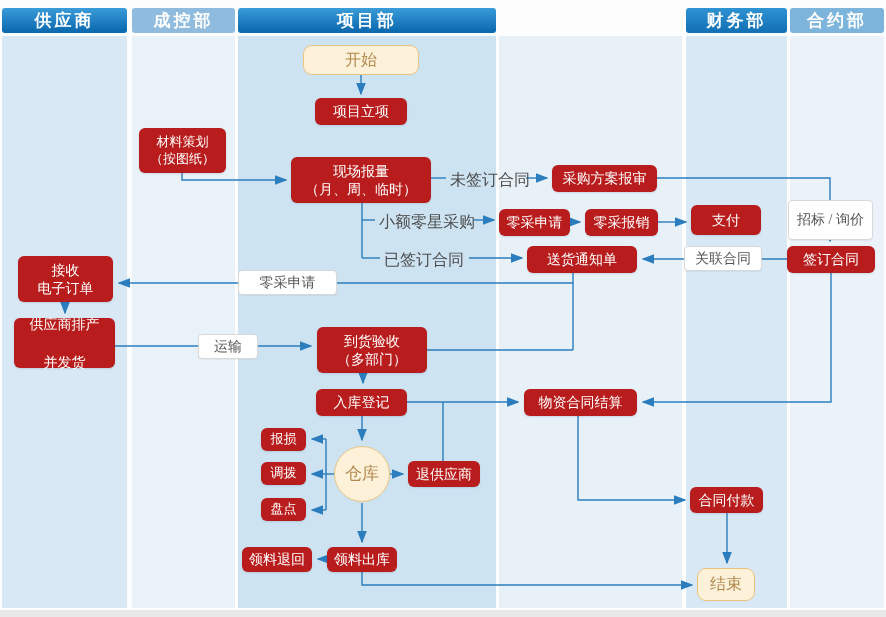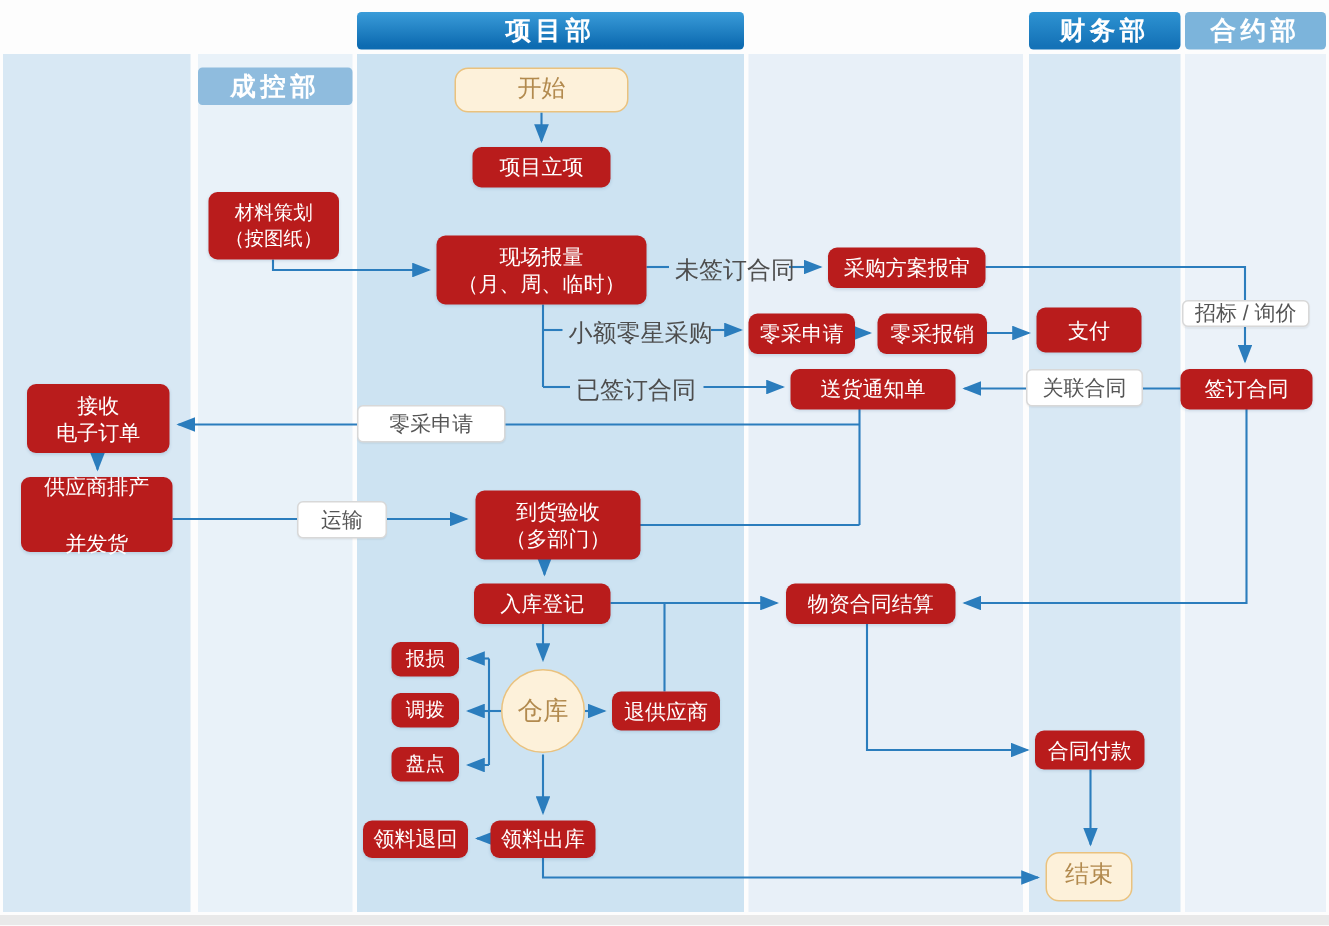--- a/index.html
+++ b/index.html
@@ -45,21 +45,22 @@
 <div id="canvas">
 
   <div class="lane-body" style="left:2px;width:125px;background:#d8e8f4;"></div>
   <div class="lane-body" style="left:132px;width:103px;background:#e9f2f9;"></div>
   <div class="lane-body" style="left:238px;width:258px;background:#cde3f2;"></div>
   <div class="lane-body" style="left:499px;width:183px;background:#e8f0f8;"></div>
   <div class="lane-body" style="left:686px;width:101px;background:#d8e8f4;"></div>
   <div class="lane-body" style="left:790px;width:94px;background:#ebf2f9;"></div>
   <div class="bottom-strip"></div>
 
-  <div class="lane-header hdr-mid" style="left:132px;width:103px;margin-top:37px;">成控部</div>
+  <div class="lane-header hdr-dark" style="left:2px;width:125px;">供应商</div>
+  <div class="lane-header hdr-mid" style="left:132px;width:103px;">成控部</div>
   <div class="lane-header hdr-dark" style="left:238px;width:258px;">项目部</div>
   <div class="lane-header hdr-dark2" style="left:686px;width:101px;">财务部</div>
   <div class="lane-header hdr-mid3" style="left:790px;width:94px;">合约部</div>
 
   <svg class="connectors" width="886" height="617" viewBox="0 0 886 617">
     <defs>
       <marker id="ah" markerWidth="9" markerHeight="7" refX="8" refY="3.5" orient="auto">
         <path d="M0,0 L9,3.5 L0,7 Z" fill="#2b7dbd"></path>
       </marker>
     </defs>
@@ -162,21 +163,21 @@
   <div class="node blue" style="left:585px;top:209px;width:73px;height:27px;">零采报销</div>
   <div class="node blue" style="left:527px;top:246px;width:110px;height:27px;">送货通知单</div>
   <div class="node blue" style="left:524px;top:389px;width:113px;height:27px;">物资合同结算</div>
 
   <div class="node blue" style="left:691px;top:205px;width:70px;height:30px;">支付</div>
   <div class="node blue" style="left:690px;top:487px;width:73px;height:26px;">合同付款</div>
   <div class="node cream" style="left:697px;top:568px;width:58px;height:33px;">结束</div>
 
   <div class="node blue" style="left:787px;top:246px;width:88px;height:27px;">签订合同</div>
 
-  <div class="wlabel" style="left:788px;top:200px;width:85px;height:18px;">招标 / 询价</div>
+  <div class="wlabel" style="left:788px;top:200px;width:85px;height:40px;font-family:Liberation Serif, serif;">招标 / 询价</div>
   <div class="wlabel" style="left:684px;top:246px;width:78px;height:25px;">关联合同</div>
   <div class="wlabel" style="left:238px;top:270px;width:99px;height:25px;">零采申请</div>
   <div class="wlabel" style="left:198px;top:334px;width:60px;height:25px;">运输</div>
 
   <div class="flabel" style="left:450px;top:170px;">未签订合同</div>
   <div class="flabel" style="left:379px;top:212px;">小额零星采购</div>
   <div class="flabel" style="left:384px;top:250px;">已签订合同</div>
 
 </div>
 

